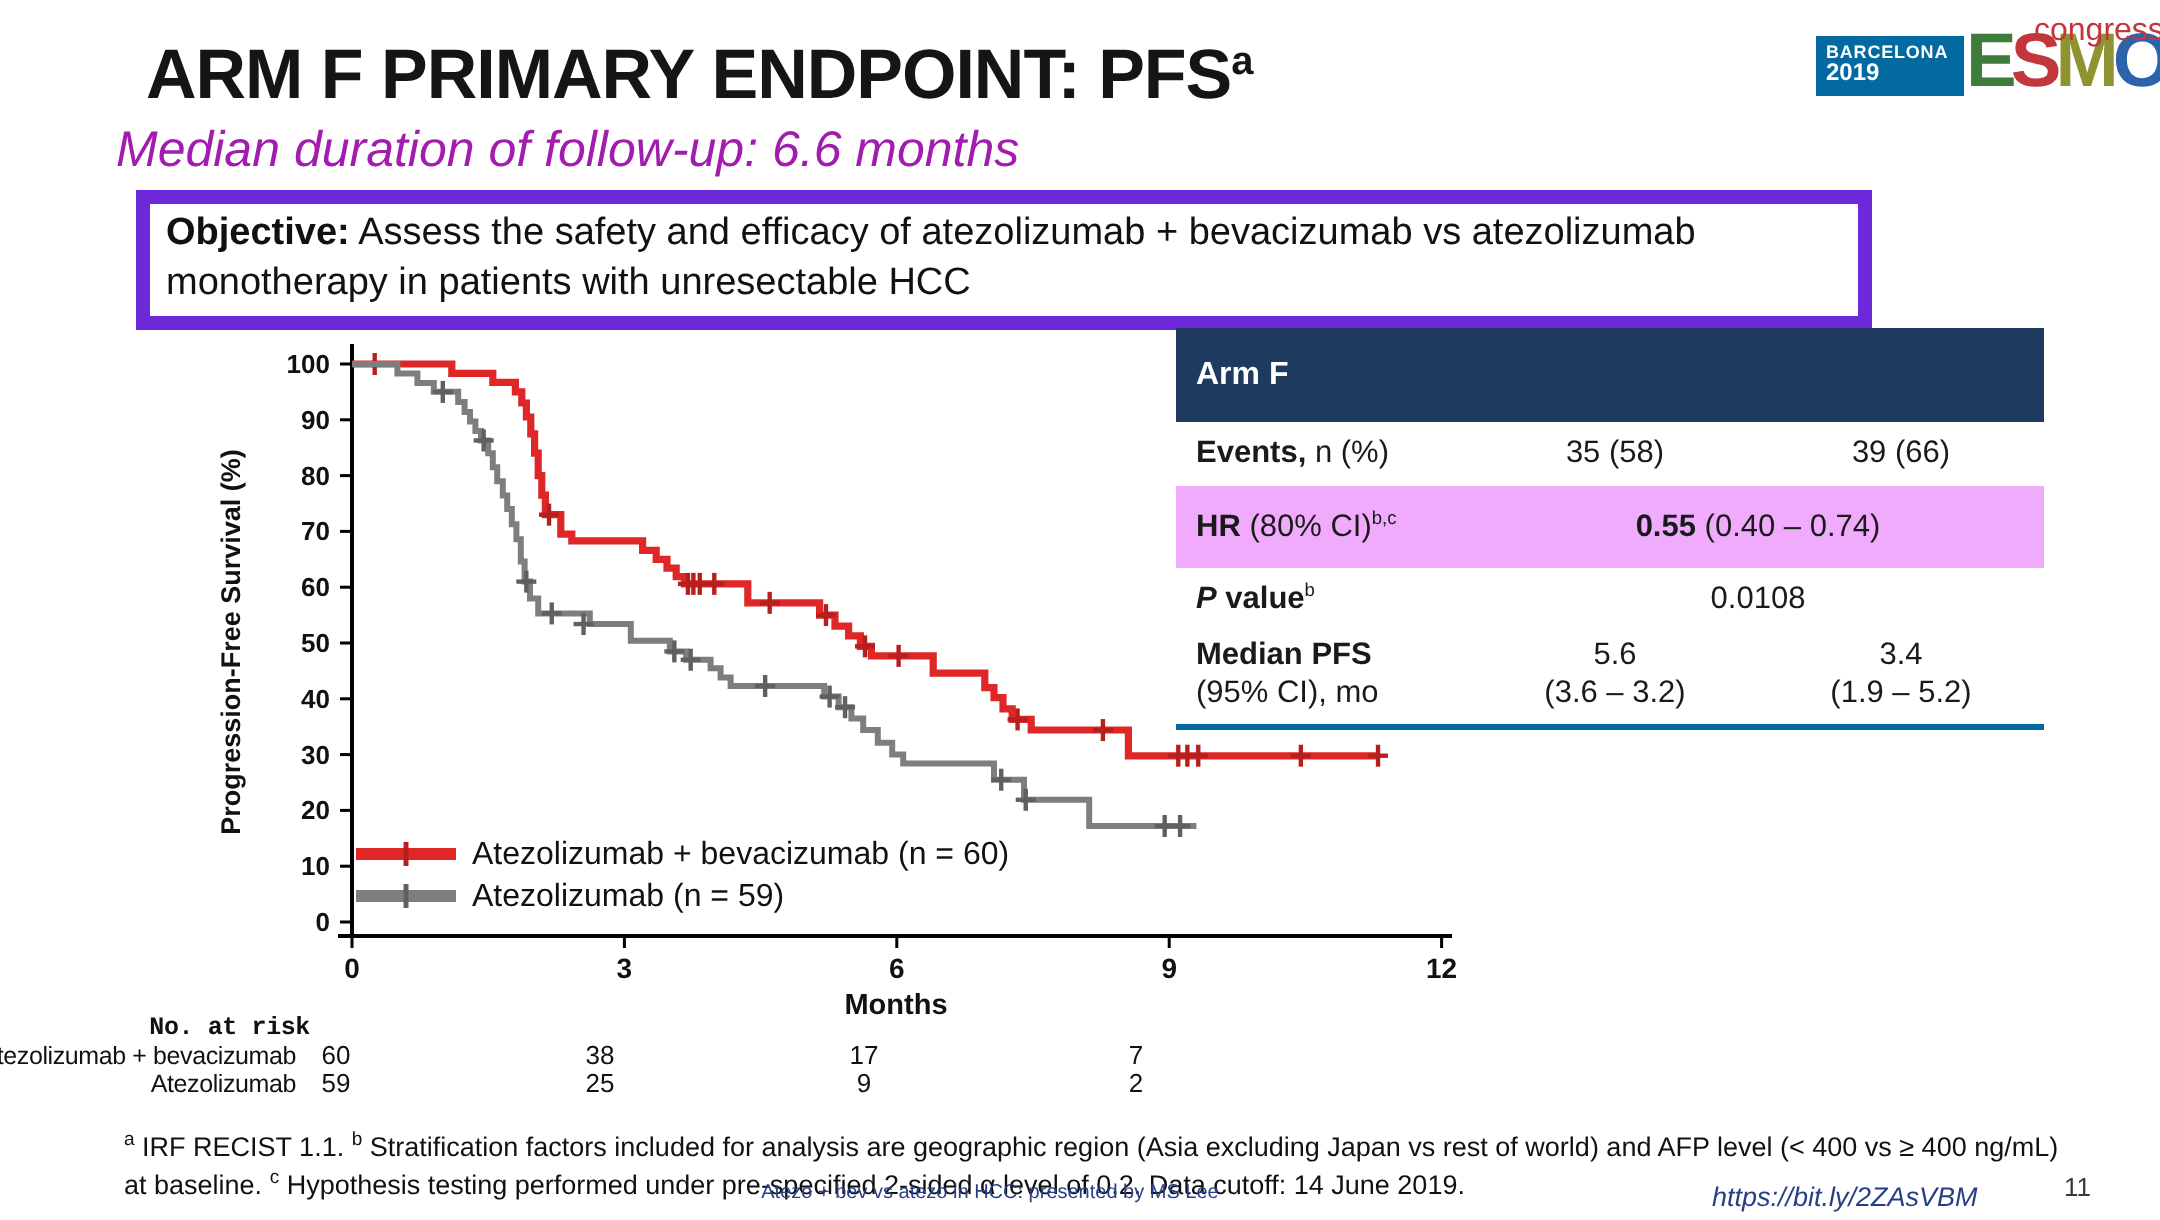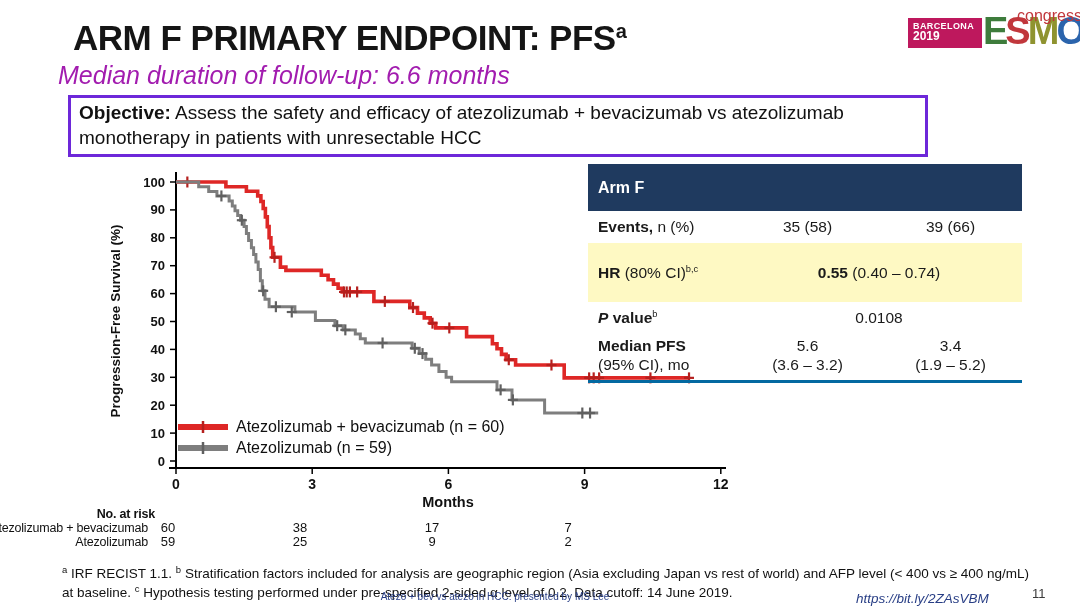--- a/index.html
+++ b/index.html
@@ -2,39 +2,39 @@
 <html><head>
 <meta charset="utf-8">
 <style>
   html,body{margin:0;padding:0;background:#e8e8e8;}
   .slide{position:relative;width:1080px;height:610px;background:#ffffff;overflow:hidden;
          font-family:"Liberation Sans","DejaVu Sans",sans-serif;color:#1a1a1a;margin:0 auto;}
   .abs{position:absolute;}
   .title{left:73px;top:18px;font-size:35px;font-weight:bold;letter-spacing:-0.5px;color:#151515;}
   .title .title-sup{font-size:20px;position:relative;top:-12px;font-weight:bold;}
   .subtitle{left:58px;top:61px;font-size:25px;font-style:italic;color:#a21caf;}
-  .objective-box{left:68px;top:95px;width:838px;border:3px solid #6d28d9;padding:2px 8px 4px 8px;
+  .objective-box{left:68px;top:95px;width:838px;border:7px solid #6d28d9;padding:2px 8px 4px 8px;
                  font-size:19px;line-height:1.32;color:#111;}
   .sup{font-size:0.6em;vertical-align:super;line-height:0;}
   
   .results-table{left:588px;top:164px;width:434px;font-size:15.5px;border-bottom:3px solid #0369a1;}
   .rt-header{display:flex;background:#1F3A5F;color:#fff;font-weight:bold;height:47px;box-sizing:border-box;}
   .rt-header .h1{width:148px;display:flex;align-items:center;padding-left:10px;box-sizing:border-box;font-size:16px;}
   .rt-header .h2,.rt-header .h3{width:143px;display:flex;flex-direction:column;justify-content:center;
       text-align:center;border-left:2px solid #fff;box-sizing:border-box;line-height:20px;font-size:15.5px;}
   .rt-row{display:flex;align-items:center;}
   .rt-row .c1{width:148px;padding-left:10px;box-sizing:border-box;}
   .rt-row .c2,.rt-row .c3{width:143px;text-align:center;}
   .rt-row .cspan{width:286px;text-align:center;}
   .rt-events{height:32px;}
-  .rt-hr{height:59px;background:#fef9c3;}
+  .rt-hr{height:41px;background:#f0abfc;}
   .rt-p{height:32px;}
   .rt-median{padding:2px 0 6px 0;}
   .rt-median .c1,.rt-median .c2,.rt-median .c3{line-height:19px;}
-  .b{font-weight:bold;}
+  .b{font-weight:bold;font-family:Liberation Mono, monospace;}
   
   .risk-label{white-space:nowrap;font-size:12.5px;letter-spacing:-0.2px;color:#111;}
   .risk-num{width:44px;text-align:center;font-size:13px;color:#111;}
   
   .footnote{left:62px;top:565px;width:968px;font-size:13.5px;line-height:1.4;color:#111;}
   .footnote .sup{font-size:9.5px;}
   .footer-center{left:235px;top:591px;width:520px;text-align:center;font-size:10px;color:#283E85;}
   .footer-link{left:856px;top:591px;font-size:13.5px;font-style:italic;color:#283E85;text-decoration:none;}
   .footer-page{left:1032px;top:586px;font-size:13px;color:#3a3a3a;}
   
@@ -45,21 +45,21 @@
   .logo-box .l2{font-size:12px;font-weight:bold;line-height:11px;}
   .esmo-letters{position:absolute;left:78px;top:0px;font-size:38px;font-weight:bold;letter-spacing:-3px;line-height:46px;}
   .congress{position:absolute;left:112px;top:-1px;font-size:16px;color:#C1373C;font-weight:500;}
 </style>
 </head>
 <body>
 
 <div class="slide">
 
   <div class="abs logo">
-    <div class="logo-box" style="background: #be185d;">
+    <div class="logo-box" style="background: #0369a1;">
       <div class="l1">BARCELONA</div>
       <div class="l2">2019</div>
     </div>
     <div class="esmo-letters"><span style="color: rgb(62, 124, 60);">E</span><span style="color: rgb(193, 55, 60);">S</span><span style="color: rgb(143, 147, 48);">M</span><span style="color: rgb(43, 100, 172);">O</span></div>
     <div class="congress">congress</div>
   </div>
 
   <div class="abs title">
     <span>ARM F PRIMARY ENDPOINT: PFS</span><span class="title-sup">a</span>
   </div>

